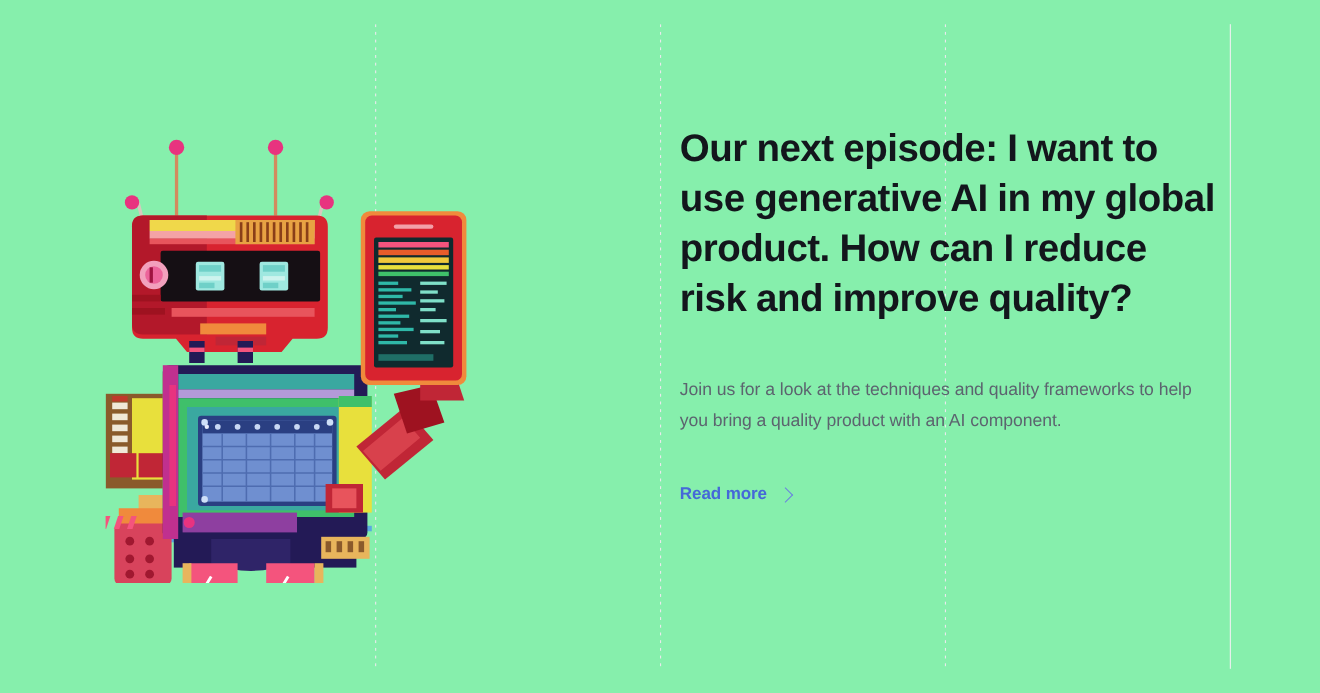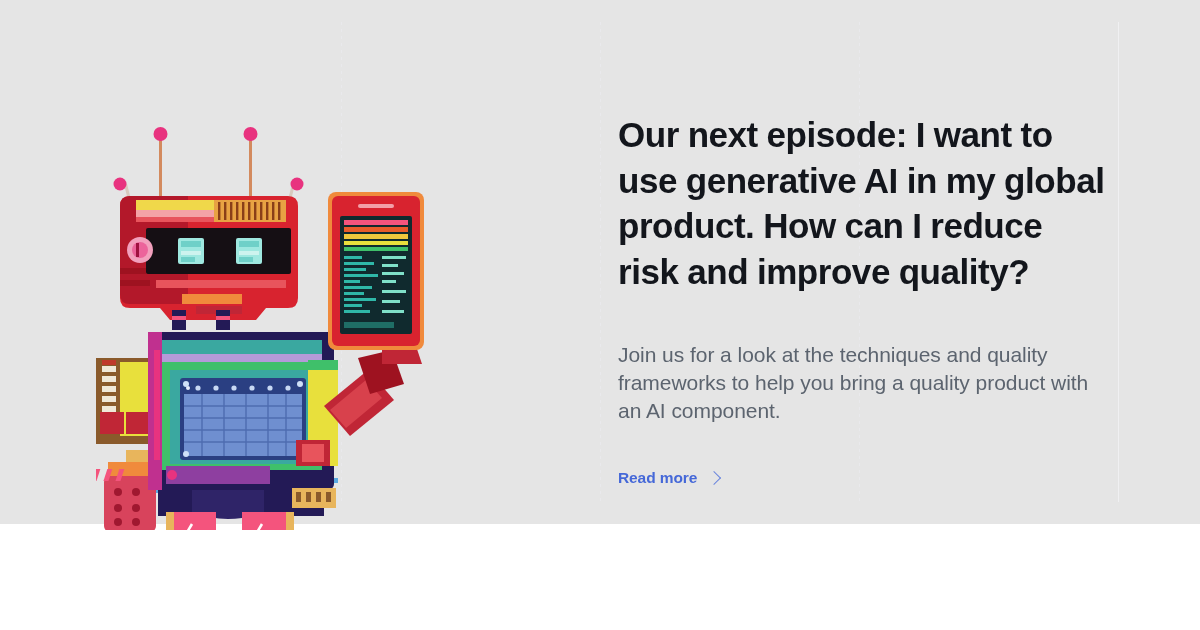--- a/index.html
+++ b/index.html
@@ -11,22 +11,22 @@
     width: 1200px;
     height: 630px;
     overflow: hidden;
     font-family: "Liberation Sans", sans-serif;
     -webkit-font-smoothing: antialiased;
   }
 
   .page {
     position: relative;
     width: 1200px;
-    height: 524px;
-    background: #e5e5e5;
+    height: 630px;
+    background: #86efac;
   }
 
   
   .guides {
     position: absolute;
     inset: 0;
     pointer-events: none;
   }
   .guide {
     position: absolute;
@@ -67,21 +67,21 @@
     font-size: 35px;
     line-height: 45.5px;
     font-weight: 700;
     letter-spacing: -0.45px;
     color: #13161c;
     word-spacing: -0.5px;
   }
   .subcopy {
     margin: 0;
     padding-top: 47px;
-    font-size: 21px;
+    font-size: 16px;
     line-height: 28px;
     font-weight: 400;
     color: #5c646f;
     letter-spacing: -0.05px;
     max-width: 485px;
   }
   .readmore {
     display: inline-flex;
     align-items: center;
     gap: 12px;

